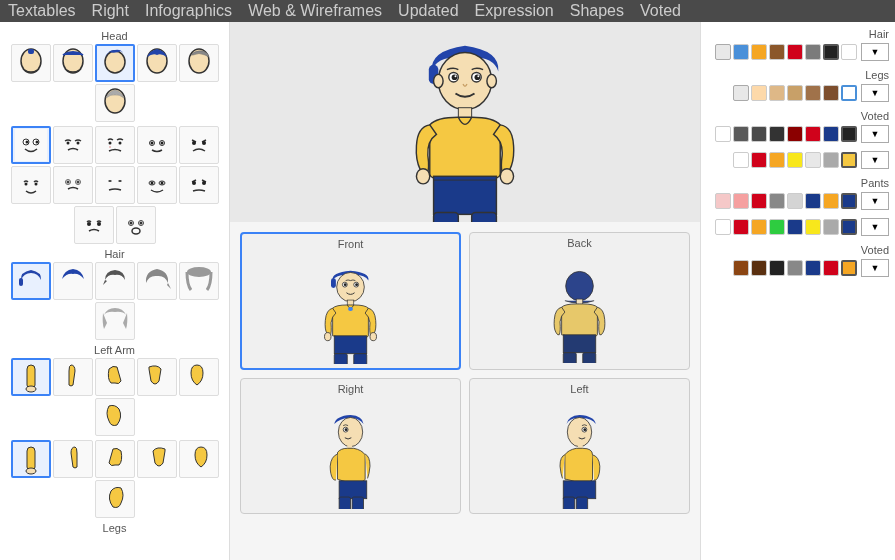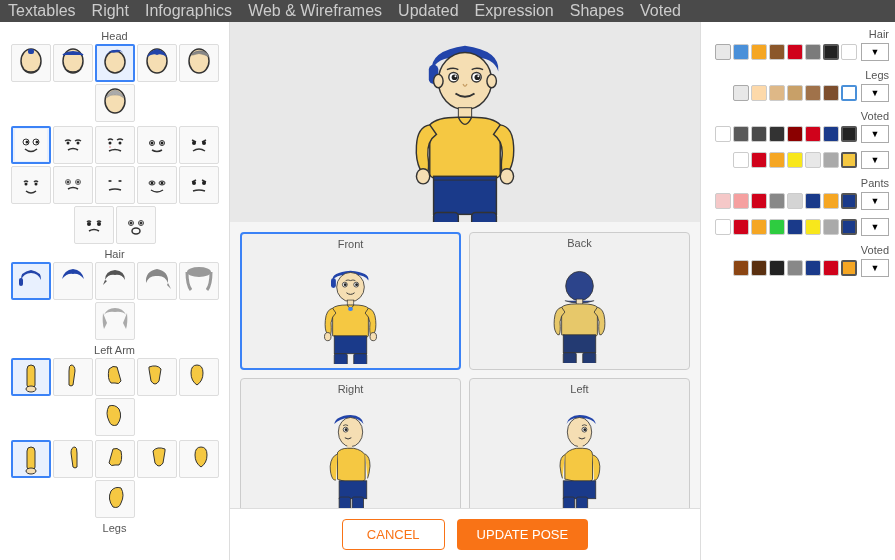--- a/index.html
+++ b/index.html
@@ -494,24 +494,20 @@
               <path d="M20 136 Q28 140 32 140 L36 138" stroke="#f5a623" stroke-width="4" fill="none"></path>
               <path d="M38 136 Q46 140 50 140 L54 138" stroke="#f5a623" stroke-width="4" fill="none"></path>
             </svg>
           </div>
         </div>
 
       </div>
 
     </div>
 
-    <div class="bottom-buttons">
-      <button class="btn-cancel">CANCEL</button>
-      <button class="btn-update">UPDATE POSE</button>
-    </div>
 
   </div>
 
   <div class="right-panel">
 
     <div class="color-section">
       <div class="color-section-label">Hair</div>
       <div class="color-row">
         <div class="color-swatch" style="background:#e8e8e8; border:1px solid #aaa;"></div>
         <div class="color-swatch" style="background:#4a90d9;"></div>

